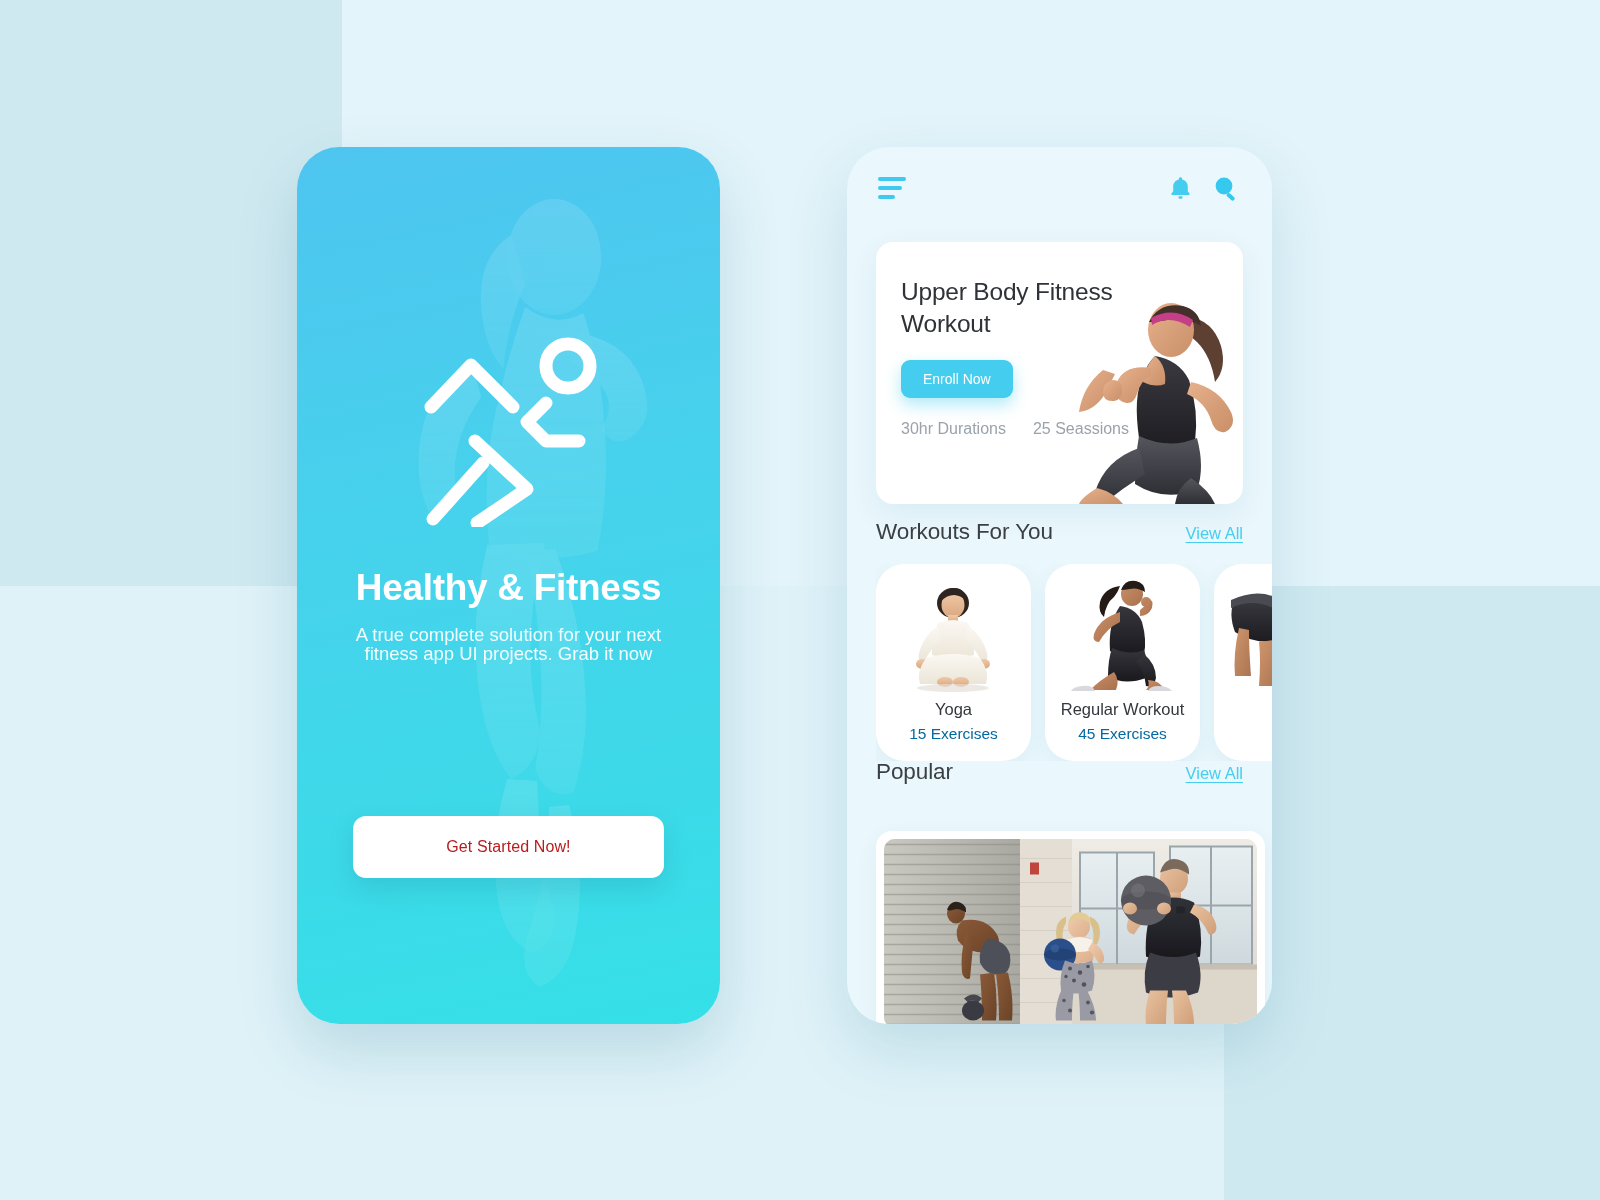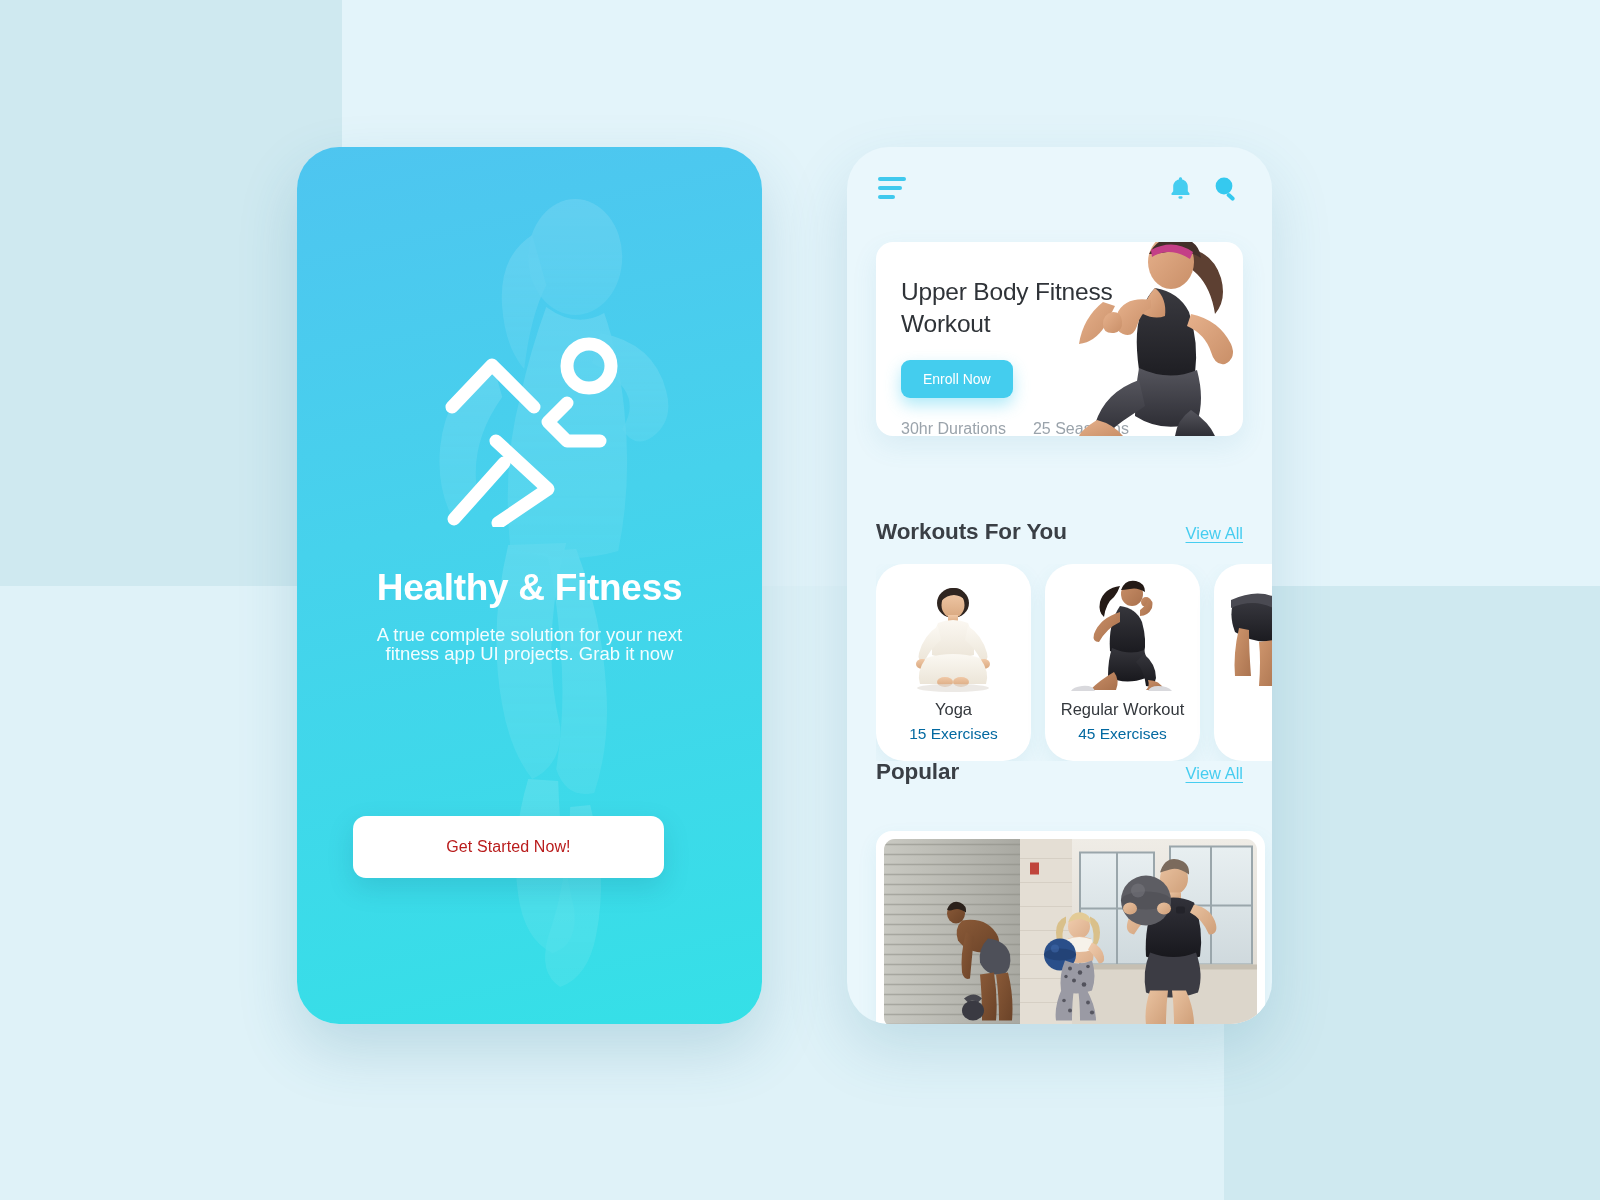--- a/index.html
+++ b/index.html
@@ -32,21 +32,21 @@
   .phone {
     position: absolute;
     border-radius: 42px;
     overflow: hidden;
   }
 
   
   #phone-splash {
     left: 297px;
     top: 147px;
-    width: 465px;
+    width: 423px;
     height: 877px;
     background: linear-gradient(168deg, #4ec5f0 0%, #46d2ec 42%, #35e0e7 100%);
     box-shadow: 0 26px 60px rgba(40,120,150,0.20);
   }
 
   .ghost-runner {
     position: absolute;
     inset: 0;
     opacity: 0.13;
     overflow: hidden;
@@ -151,21 +151,21 @@
     margin-left: 16px;
   }
   .icon-btn svg { display: block; }
 
   
   .hero-card {
     position: absolute;
     left: 29px;
     top: 95px;
     width: 367px;
-    height: 194px;
+    height: 262px;
     background: #ffffff;
     border-radius: 17px;
     box-shadow: 0 10px 26px rgba(70,150,180,0.10);
     overflow: hidden;
   }
   .hero-text { position: absolute; left: 25px; top: 34px; width: 215px; }
   .hero-title {
     color: #2f3338;
     font-size: 24.5px;
     line-height: 32px;
@@ -210,21 +210,21 @@
     position: absolute;
     left: 29px;
     width: 367px;
     display: flex;
     align-items: baseline;
     justify-content: space-between;
   }
   .section-title {
     color: #3a3f45;
     font-size: 22.5px;
-    font-weight: 700;
+    font-weight: 400;
     letter-spacing: -0.1px;
   }
   .view-all {
     color: #46cdf0;
     font-size: 16.5px;
     text-decoration: underline;
     text-underline-offset: 3px;
     cursor: pointer;
   }
   #head-workouts { top: 372px; }

